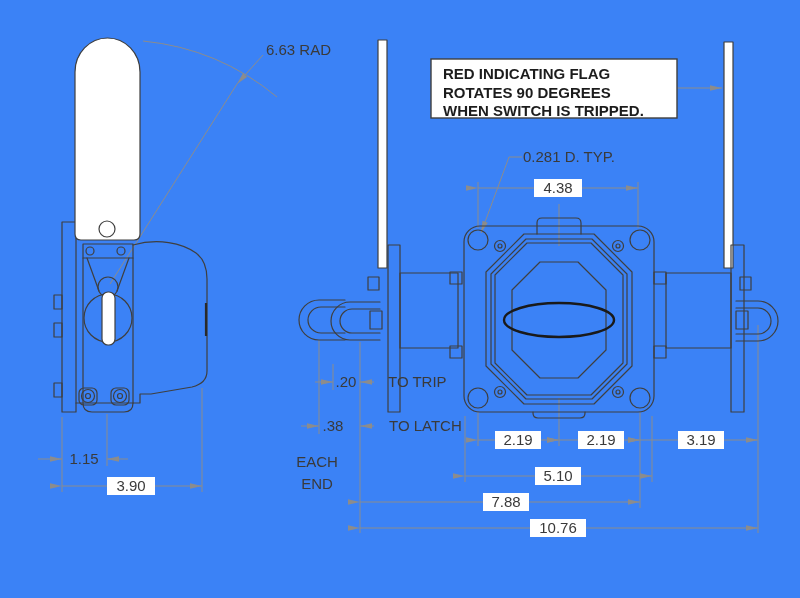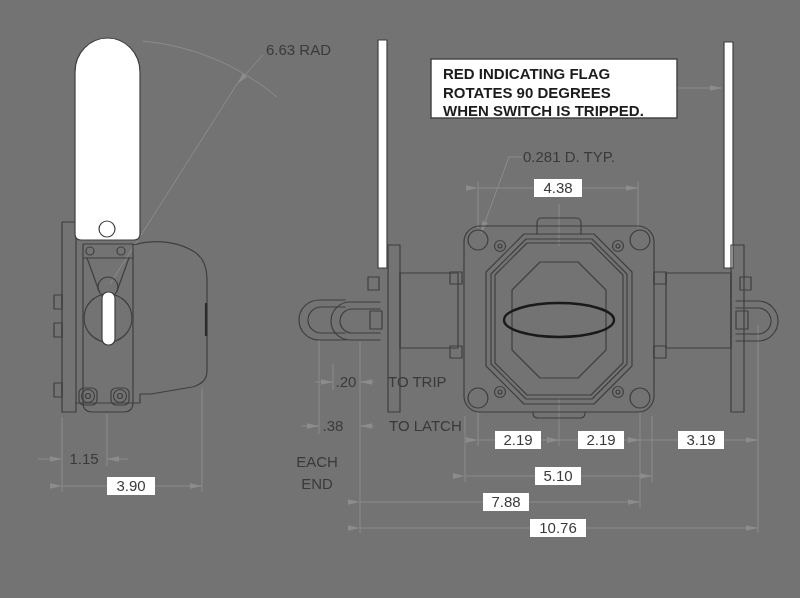--- a/index.html
+++ b/index.html
@@ -1,16 +1,16 @@
 <!DOCTYPE html>
 <html><head>
 <meta charset="utf-8">
 <style>
   html,body{margin:0;padding:0;background:#fff;}
-  #canvas{position:relative;width:800px;height:598px;background:#737373;overflow:hidden;
+  #canvas{position:relative;width:800px;height:598px;background:#3b82f6;overflow:hidden;
           font-family:"Liberation Sans",sans-serif;}
   svg{display:block;}
   .dim{stroke:#8c8c8c;stroke-width:1;fill:none;}
   .out{stroke:#3f3f3f;stroke-width:1.2;fill:none;stroke-linejoin:round;stroke-linecap:round;}
   .outw{stroke:#3f3f3f;stroke-width:1.2;fill:#ffffff;stroke-linejoin:round;}
   .bold{stroke:#1a1a1a;stroke-width:2.4;fill:none;}
   .seam{stroke:#2a2a2a;stroke-width:2.2;fill:none;}
   .tbg{fill:#ffffff;}
   .dimtext{font-family:"Liberation Sans",sans-serif;font-size:15px;fill:#3a3a3a;}
   .notetext{font-family:"Liberation Sans",sans-serif;font-size:15px;font-weight:bold;fill:#1c1c1c;}

